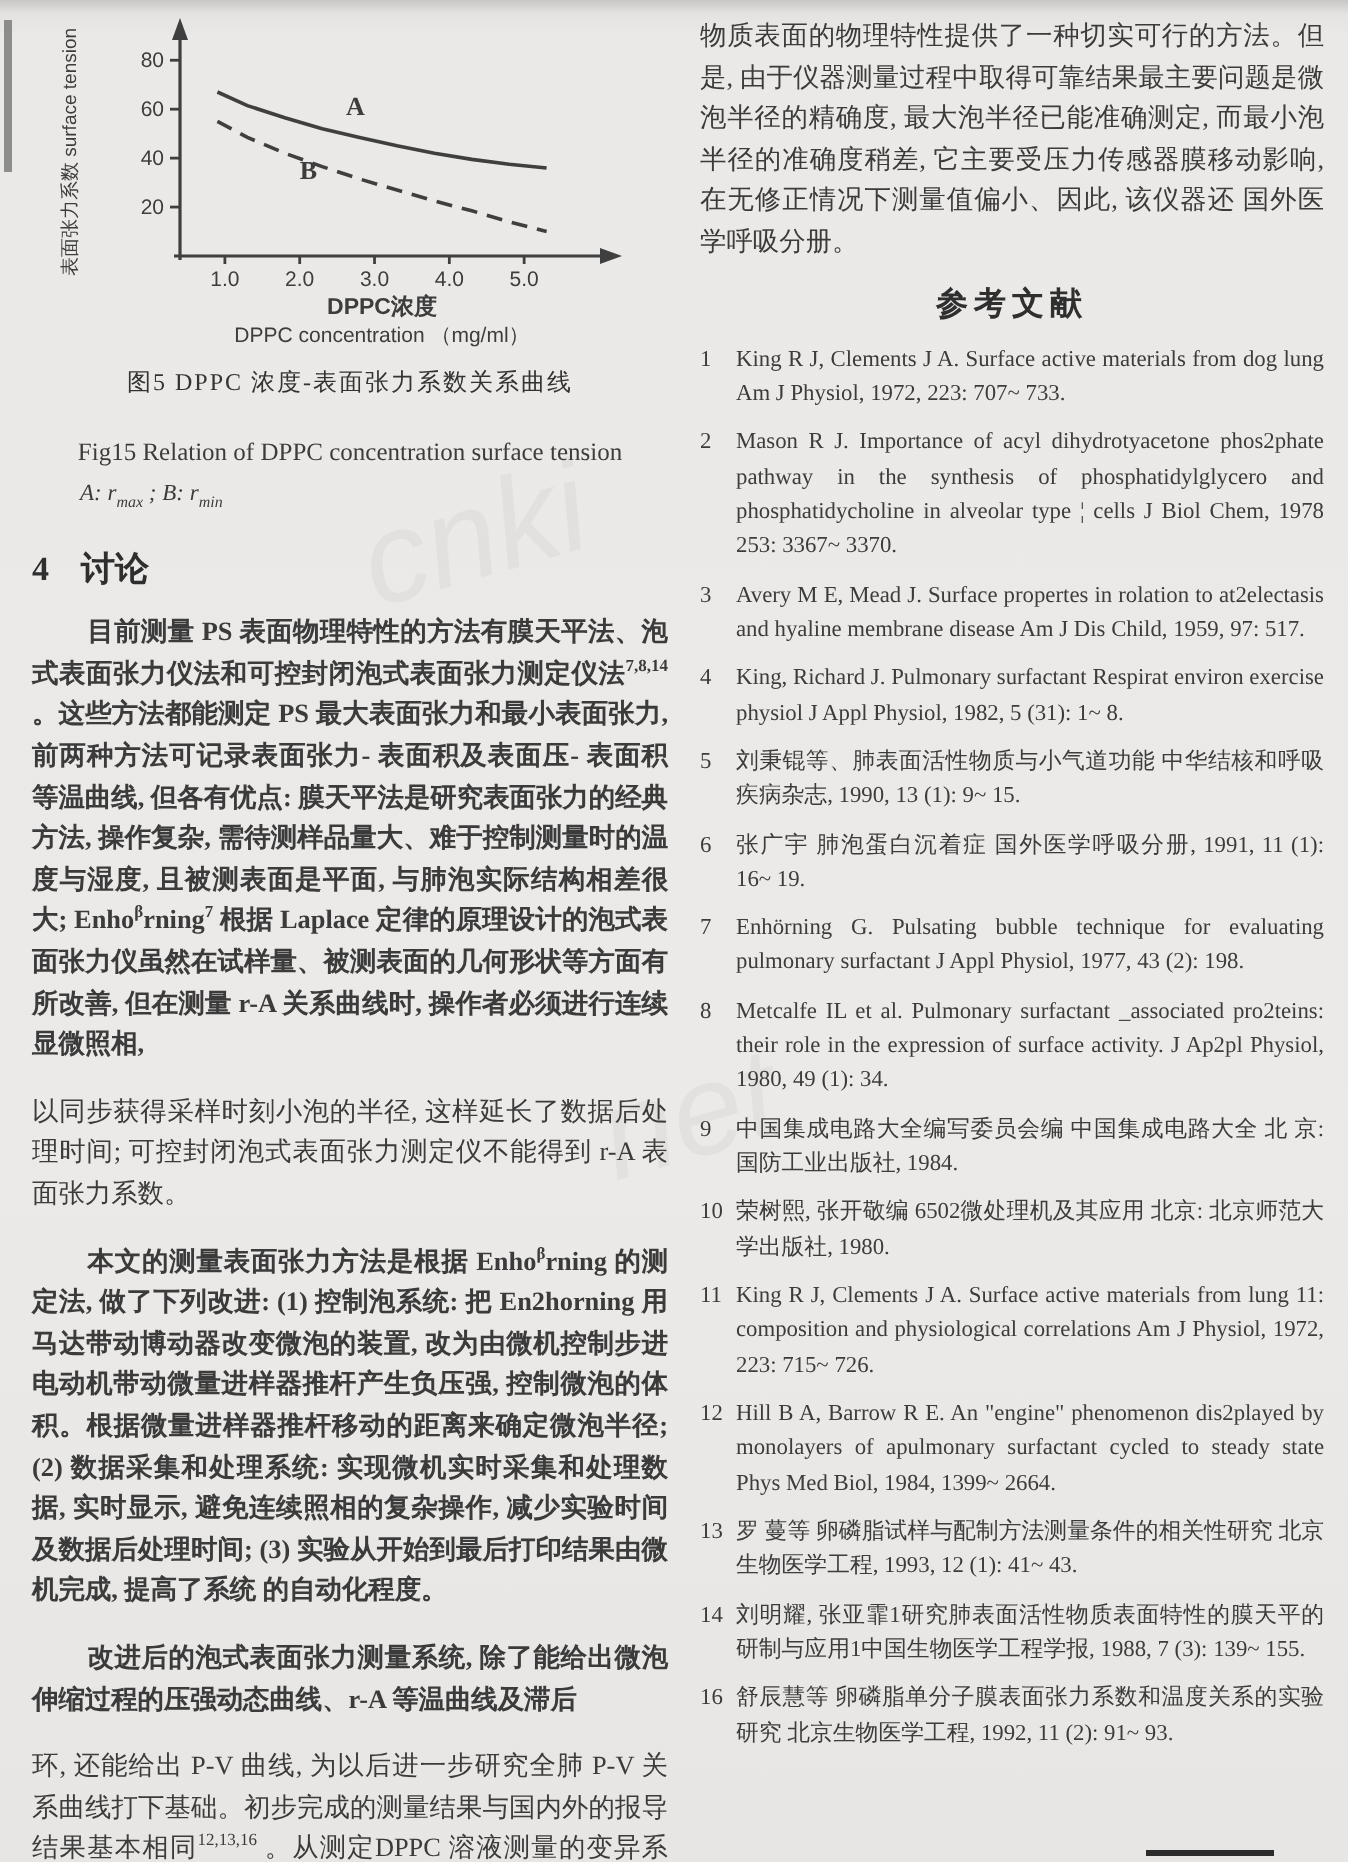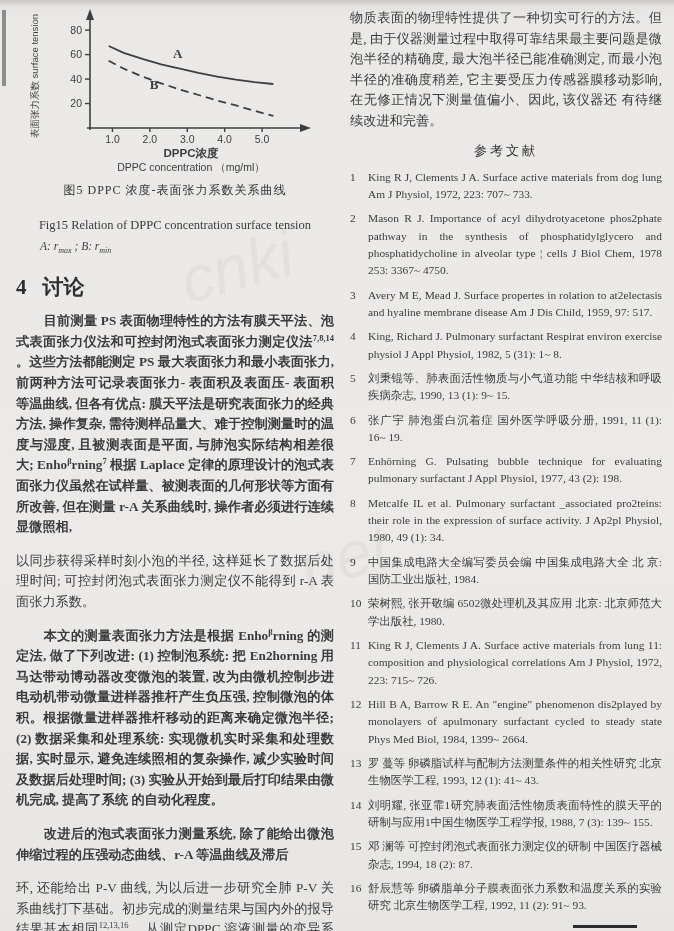--- a/index.html
+++ b/index.html
@@ -16,29 +16,29 @@
   .col-left{position:absolute;left:16px;top:6px;width:318px;}
   .col-right{position:absolute;left:350px;top:8px;width:312px;}
 
   figure{margin:0;padding:0;}
   .plot-wrap{width:302px;margin:0 auto;}
   .cap-zh{text-align:center;font-size:12px;letter-spacing:1px;margin-top:4px;color:#333;}
   .cap-en{text-align:center;font-size:12.5px;margin-top:19px;color:#3c3c3c;}
   .fig-note{font-size:11.5px;margin-top:7px;color:#3c3c3c;font-style:italic;margin-left:24px;}
   .fig-note sub{font-size:8px;}
 
-  .sec-heading{font-size:21px;font-weight:bold;margin:18px 0 10px 0;color:#2e2e2e;}
+  .sec-heading{font-size:17px;font-weight:bold;margin:18px 0 10px 0;color:#2e2e2e;}
   .sec-heading .num{margin-right:16px;}
 
   p.body-par{font-size:13.2px;line-height:1.56;text-align:justify;margin:0 0 2px 0;color:#3b3b3b;}
   p.ind{text-indent:2.1em;font-weight:bold;}
   p.gap-top{margin-top:13px;}
   p.body-par sup{font-size:8.5px;line-height:0;}
 
-  .refs-heading{text-align:center;font-size:13px;font-weight:normal;letter-spacing:3px;margin:10px 0 9px 0;color:#2f2f2f;}
+  .refs-heading{text-align:center;font-size:16px;font-weight:bold;letter-spacing:3px;margin:10px 0 9px 0;color:#2f2f2f;}
   .refs{}
   .ref-row{display:flex;font-size:11.4px;line-height:1.52;margin-bottom:7px;color:#3c3c3c;}
   .ref-row:nth-child(11),.ref-row:nth-child(16){margin-top:4px;}
   .ref-num{flex:none;width:18px;}
   .ref-text{flex:1;text-align:justify;}
   .bottom-rule{position:absolute;left:573px;top:925px;width:64px;height:3px;background:#2c2c2c;}
 
   svg text{fill:#3d3d3d;}
 </style>
 </head>
@@ -93,30 +93,30 @@
   </h2>
 
   <p class="body-par ind">目前测量 PS 表面物理特性的方法有膜天平法、泡式表面张力仪法和可控封闭泡式表面张力测定仪法<sup>7,8,14</sup> 。这些方法都能测定 PS 最大表面张力和最小表面张力, 前两种方法可记录表面张力-  表面积及表面压-  表面积等温曲线, 但各有优点: 膜天平法是研究表面张力的经典方法, 操作复杂, 需待测样品量大、难于控制测量时的温度与湿度, 且被测表面是平面, 与肺泡实际结构相差很大;  Enho<sup>β</sup>rning<sup>7</sup> 根据 Laplace 定律的原理设计的泡式表面张力仪虽然在试样量、被测表面的几何形状等方面有所改善, 但在测量 r-A 关系曲线时, 操作者必须进行连续显微照相,</p>
   <p class="body-par gap-top">以同步获得采样时刻小泡的半径, 这样延长了数据后处理时间; 可控封闭泡式表面张力测定仪不能得到 r-A 表面张力系数。</p>
   <p class="body-par ind gap-top">本文的测量表面张力方法是根据 Enho<sup>β</sup>rning 的测定法, 做了下列改进:  (1) 控制泡系统:  把 En2horning 用马达带动博动器改变微泡的装置, 改为由微机控制步进电动机带动微量进样器推杆产生负压强, 控制微泡的体积。根据微量进样器推杆移动的距离来确定微泡半径; (2) 数据采集和处理系统: 实现微机实时采集和处理数据, 实时显示, 避免连续照相的复杂操作, 减少实验时间及数据后处理时间; (3) 实验从开始到最后打印结果由微机完成, 提高了系统 的自动化程度。</p>
   <p class="body-par ind gap-top">改进后的泡式表面张力测量系统, 除了能给出微泡伸缩过程的压强动态曲线、r-A  等温曲线及滞后</p>
   <p class="body-par gap-top">环, 还能给出 P-V 曲线, 为以后进一步研究全肺 P-V 关系曲线打下基础。初步完成的测量结果与国内外的报导结果基本相同<sup>12,13,16</sup> 。从测定DPPC 溶液测量的变异系数来看, 仪器的性能稳定, 重复性好; 用它测量不同浓度的DPPC 溶液的表面张力系数, 证</p>
 </div>
 
 <div class="col-right">
-  <p class="body-par">物质表面的物理特性提供了一种切实可行的方法。但是, 由于仪器测量过程中取得可靠结果最主要问题是微泡半径的精确度, 最大泡半径已能准确测定, 而最小泡半径的准确度稍差, 它主要受压力传感器膜移动影响, 在无修正情况下测量值偏小、因此, 该仪器还 有待继续改进和完善。</p>
+  <p class="body-par">物质表面的物理特性提供了一种切实可行的方法。但是, 由于仪器测量过程中取得可靠结果最主要问题是微泡半径的精确度, 最大泡半径已能准确测定, 而最小泡半径的准确度稍差, 它主要受压力传感器膜移动影响, 在无修正情况下测量值偏小、因此, 该仪器还 国外医学呼吸分册。</p>
   <h3 class="refs-heading">参考文献</h3>
   <div class="refs">
       <div class="ref-row">
         <span class="ref-num">1</span>
         <span class="ref-text">King R J, Clements J A.  Surface active materials from dog lung  Am J Physiol, 1972, 223: 707~ 733.</span>
       </div>
       <div class="ref-row">
         <span class="ref-num">2</span>
-        <span class="ref-text">Mason R J.  Importance of acyl dihydrotyacetone phos2phate pathway in the synthesis of phosphatidylglycero and phosphatidycholine in alveolar type ¦ cells  J Biol Chem, 1978 253: 3367~ 4750.</span>
+        <span class="ref-text">Mason R J.  Importance of acyl dihydrotyacetone phos2phate pathway in the synthesis of phosphatidylglycero and phosphatidycholine in alveolar type ¦ cells  J Biol Chem, 1978 253: 3367~ 3370.</span>
       </div>
       <div class="ref-row">
         <span class="ref-num">3</span>
         <span class="ref-text">Avery M E, Mead J.  Surface propertes in rolation to at2electasis and hyaline membrane disease  Am J Dis Child, 1959, 97: 517.</span>
       </div>
       <div class="ref-row">
         <span class="ref-num">4</span>
         <span class="ref-text">King, Richard J.  Pulmonary surfactant  Respirat environ exercise physiol  J Appl Physiol, 1982, 5 (31): 1~ 8.</span>
       </div>
       <div class="ref-row">
@@ -153,24 +153,20 @@
       </div>
       <div class="ref-row">
         <span class="ref-num">13</span>
         <span class="ref-text">罗 蔓等  卵磷脂试样与配制方法测量条件的相关性研究  北京生物医学工程, 1993, 12 (1): 41~ 43.</span>
       </div>
       <div class="ref-row">
         <span class="ref-num">14</span>
         <span class="ref-text">刘明耀, 张亚霏1研究肺表面活性物质表面特性的膜天平的研制与应用1中国生物医学工程学报, 1988, 7 (3): 139~ 155.</span>
       </div>
       <div class="ref-row">
-        <span class="ref-num">15</span>
-        <span class="ref-text">邓 澜等  可控封闭泡式表面张力测定仪的研制  中国医疗器械杂志, 1994, 18 (2): 87.</span>
-      </div>
-      <div class="ref-row">
         <span class="ref-num">16</span>
         <span class="ref-text">舒辰慧等  卵磷脂单分子膜表面张力系数和温度关系的实验研究  北京生物医学工程, 1992, 11 (2): 91~ 93.</span>
       </div>
     </div>
 
 </div>
 
 <div class="bottom-rule"></div>
 
 </body></html>

